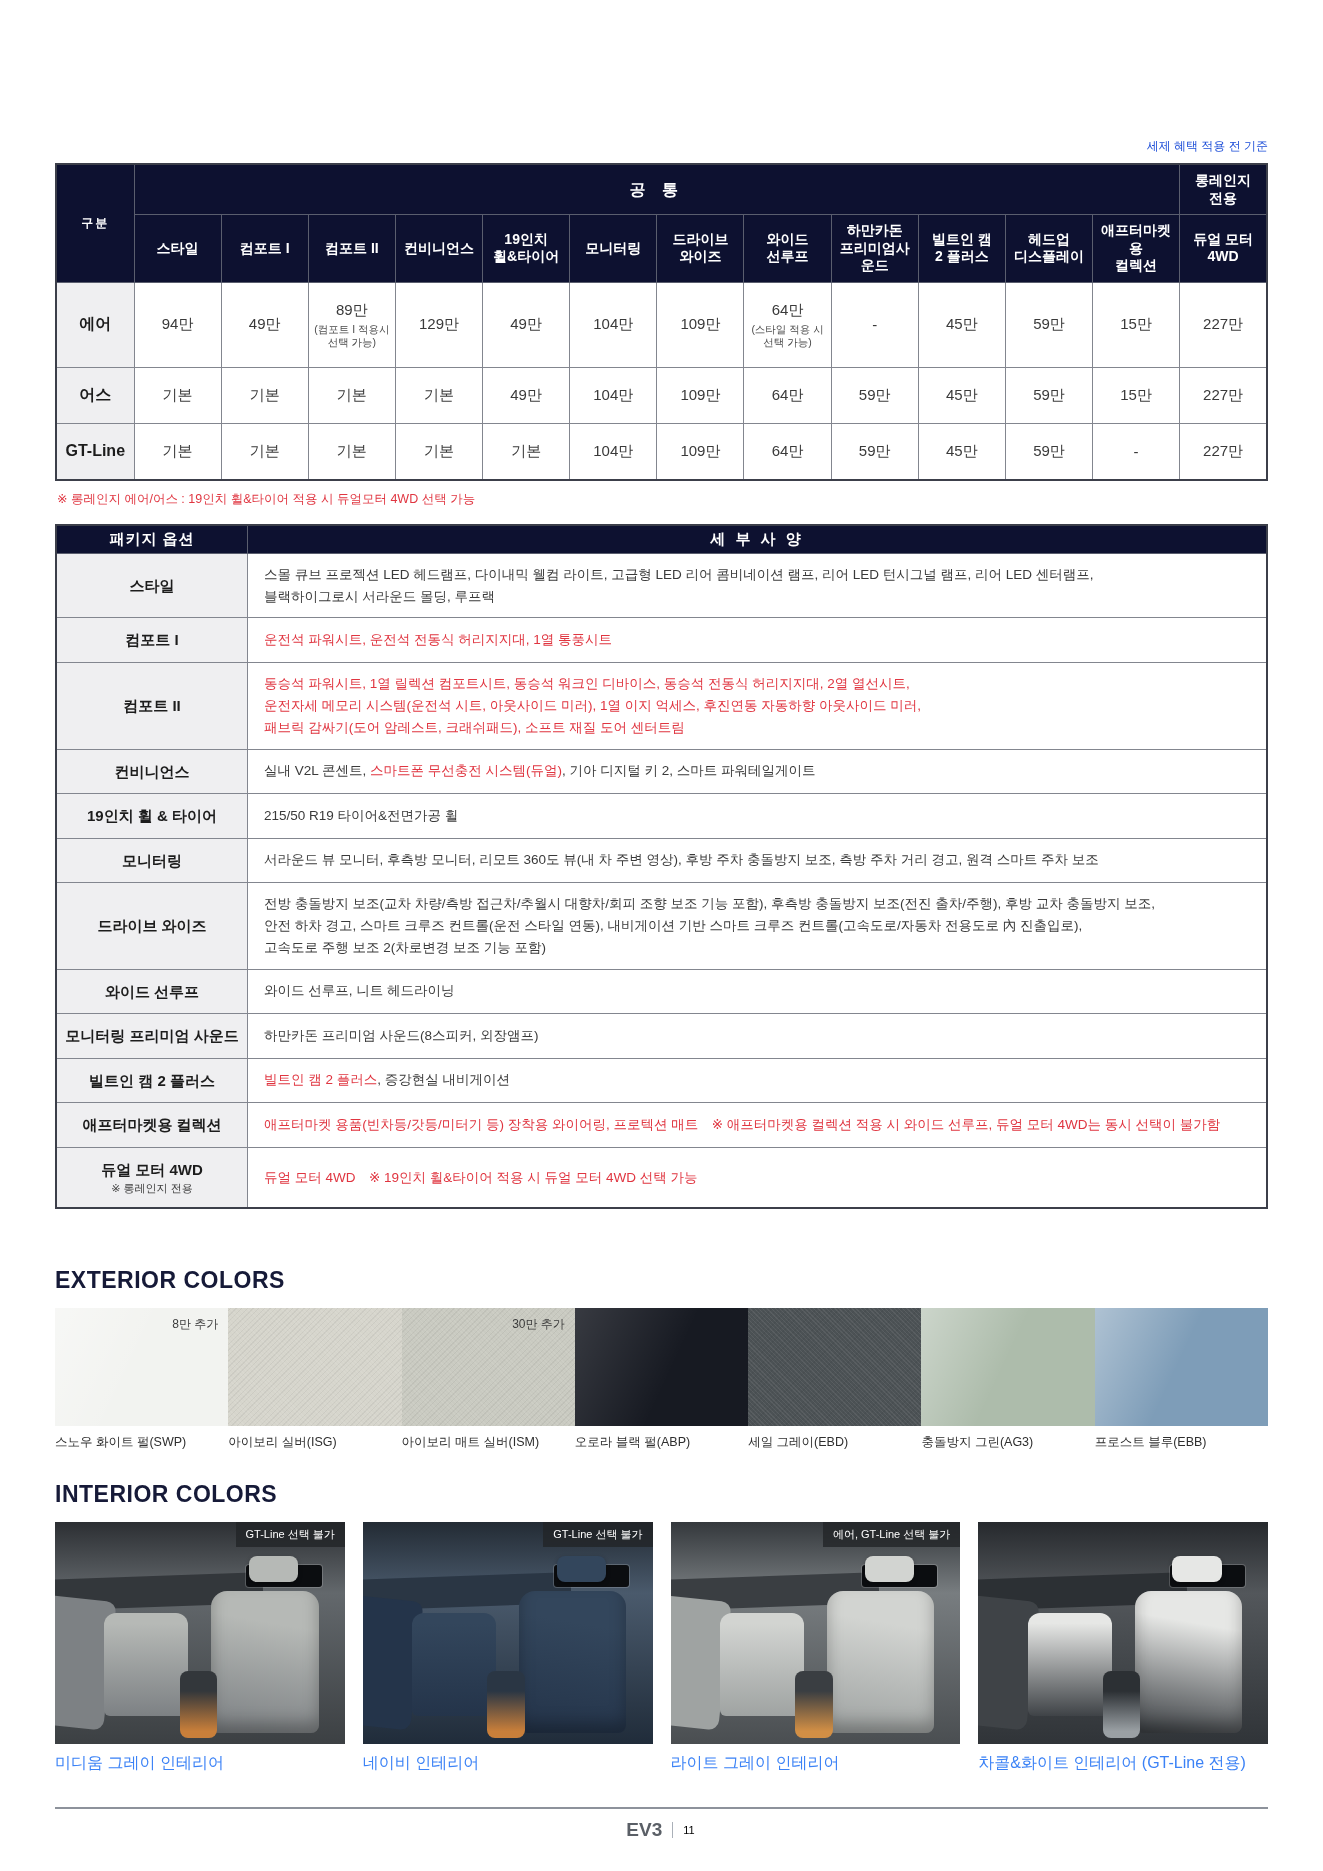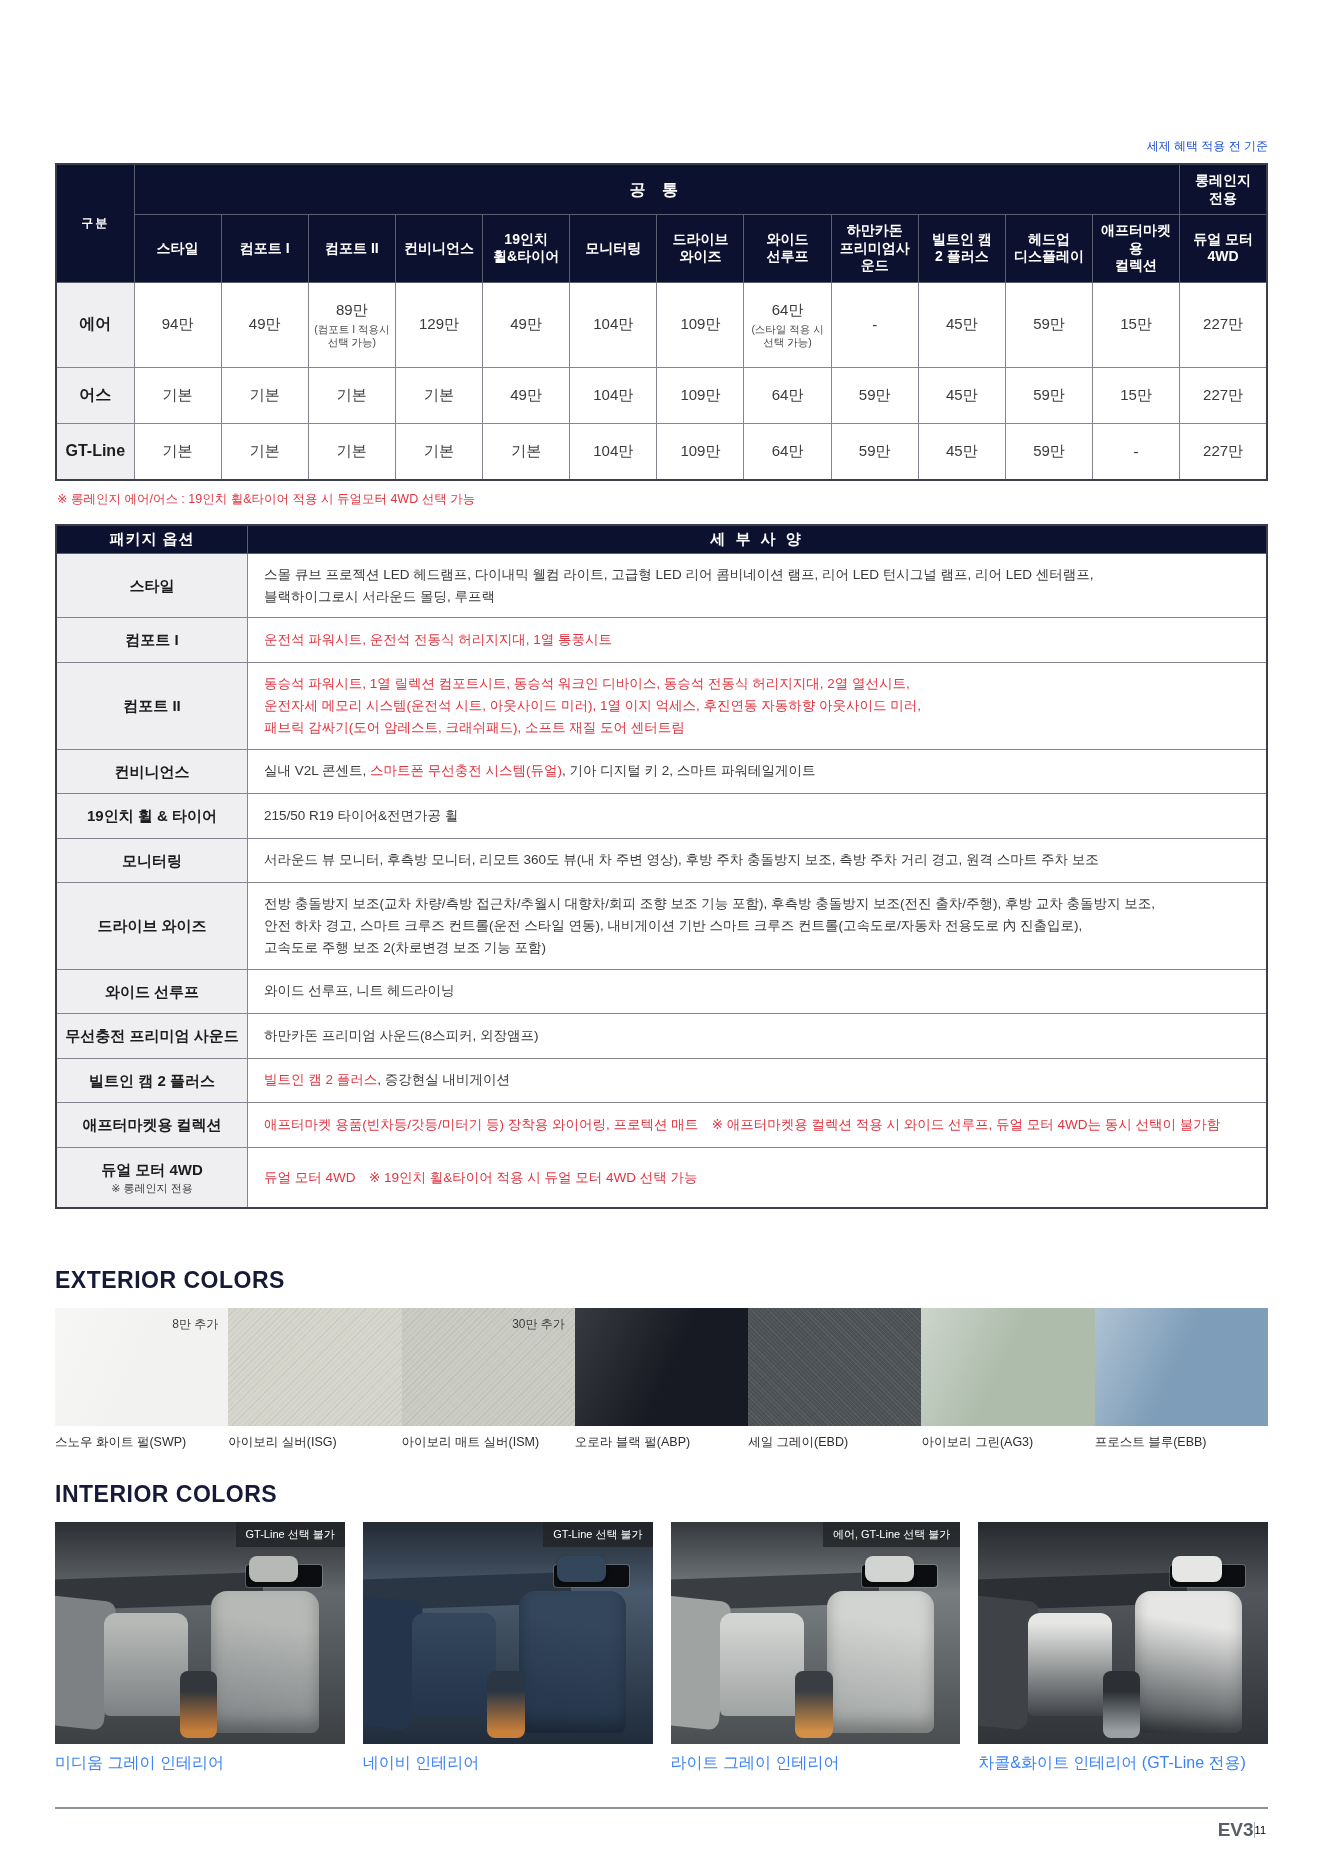--- a/index.html
+++ b/index.html
@@ -73,21 +73,21 @@
       box-shadow:0 2px 4px rgba(0,0,0,.35);}
   .ip-console{left:43%;bottom:3%;width:13%;height:30%;border-radius:8px;
       background:linear-gradient(180deg,var(--dash) 30%,var(--accent) 90%);}
   .ip-badge{position:absolute;top:0;right:0;background:rgba(33,36,39,.78);color:#fff;
       font-size:11px;padding:5px 10px;z-index:3;}
   .interior-label{font-size:16px;color:#3b82f6;margin-top:9px;}
 
   
   .footer{margin-top:auto;padding-top:26px;}
   .footer-rule{border-top:2px solid #8d929b;}
-  .footer-inner{display:flex;justify-content:flex-end;align-items:center;padding:10px 2px 0 0;}
+  .footer-inner{display:flex;justify-content:center;align-items:center;gap:10px;padding:10px 2px 0 0;}
   .footer-model{font-size:19px;font-weight:700;color:#5a5f66;}
   .footer-sep{width:1px;height:16px;background:#aab0b8;}
   .footer-page{font-size:11px;color:#000000;}
 </style>
 </head>
 <body>
 
 <div class="page">
 
   <div class="tax-note">세제 혜택 적용 전 기준</div>
@@ -251,21 +251,21 @@
             <div class="line"><span>고속도로 주행 보조 2(차로변경 보조 기능 포함)</span></div>
           </td>
         </tr>
         <tr>
           <th>와이드 선루프</th>
           <td>
             <div class="line"><span>와이드 선루프, 니트 헤드라이닝</span></div>
           </td>
         </tr>
         <tr>
-          <th>무선충전 프리미엄 사운드</th>
+          <th>모니터링 프리미엄 사운드</th>
           <td>
             <div class="line"><span>하만카돈 프리미엄 사운드(8스피커, 외장앰프)</span></div>
           </td>
         </tr>
         <tr>
           <th>빌트인 캠 2 플러스</th>
           <td>
             <div class="line"><span class="red">빌트인 캠 2 플러스</span><span>, 증강현실 내비게이션</span></div>
           </td>
         </tr>
@@ -305,21 +305,21 @@
       <div class="swatch-col">
         <div class="swatch dark sheen" style="background: rgb(23, 26, 34);"></div>
         <div class="swatch-label">오로라 블랙 펄(ABP)</div>
       </div>
       <div class="swatch-col">
         <div class="swatch dark texture" style="background: rgb(76, 82, 85);"></div>
         <div class="swatch-label">세일 그레이(EBD)</div>
       </div>
       <div class="swatch-col">
         <div class="swatch sheen" style="background: rgb(173, 188, 171);"></div>
-        <div class="swatch-label">아이보리 그린(AG3)</div>
+        <div class="swatch-label">충돌방지 그린(AG3)</div>
       </div>
       <div class="swatch-col">
         <div class="swatch sheen" style="background: rgb(126, 157, 184);"></div>
         <div class="swatch-label">프로스트 블루(EBB)</div>
       </div>
     </div>
 
   <h2 class="section-title sec-interior">INTERIOR COLORS</h2>
   <div class="interior-row" id="interior-row">
       <div class="interior-col">

